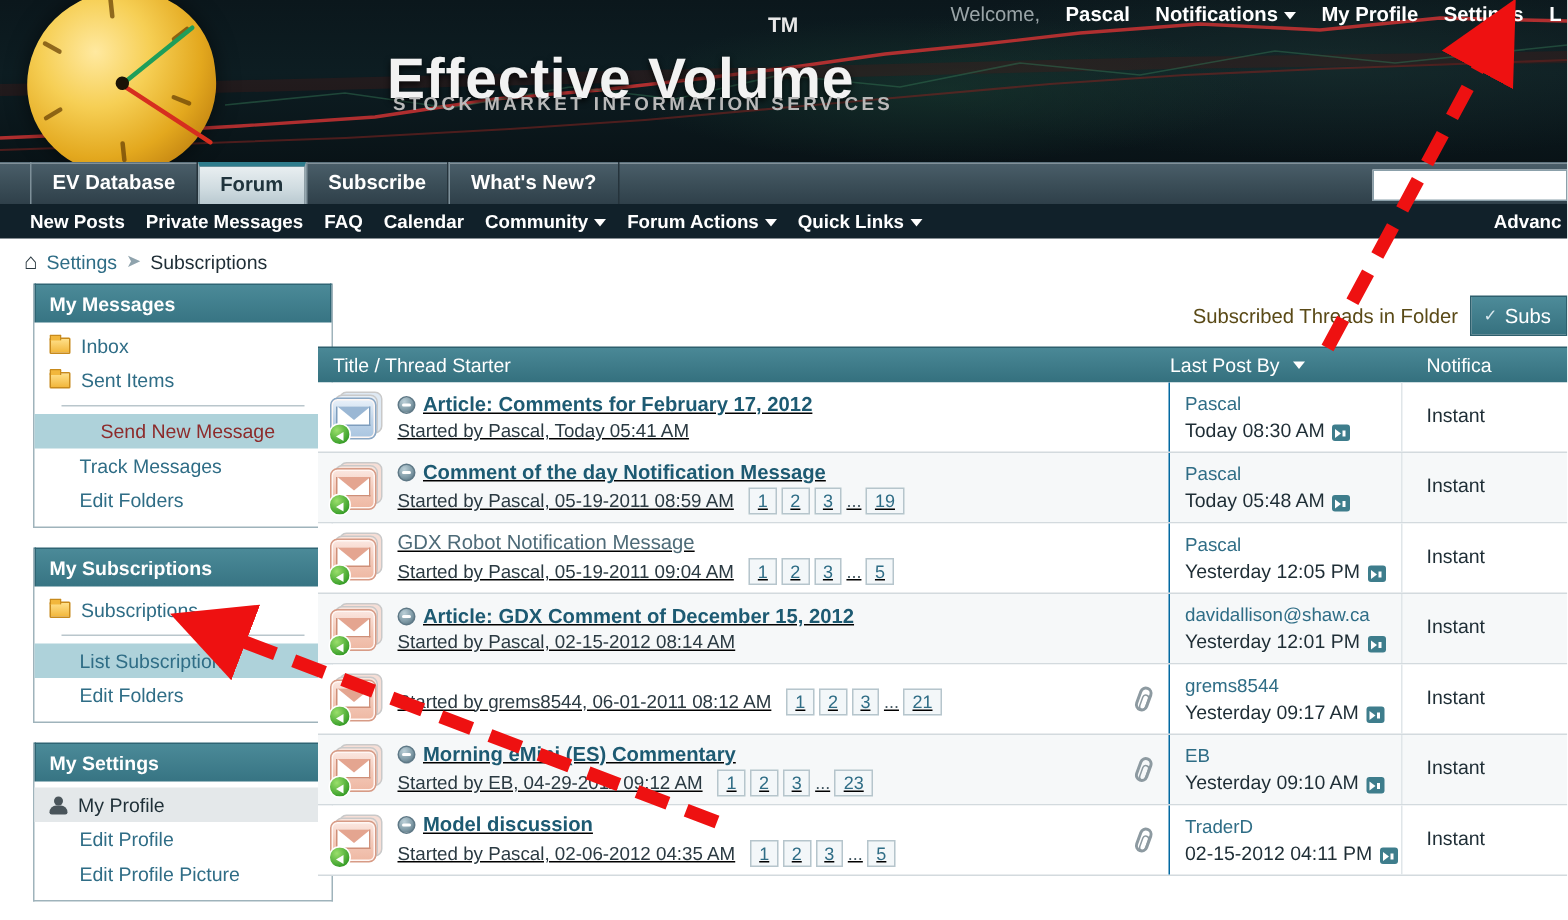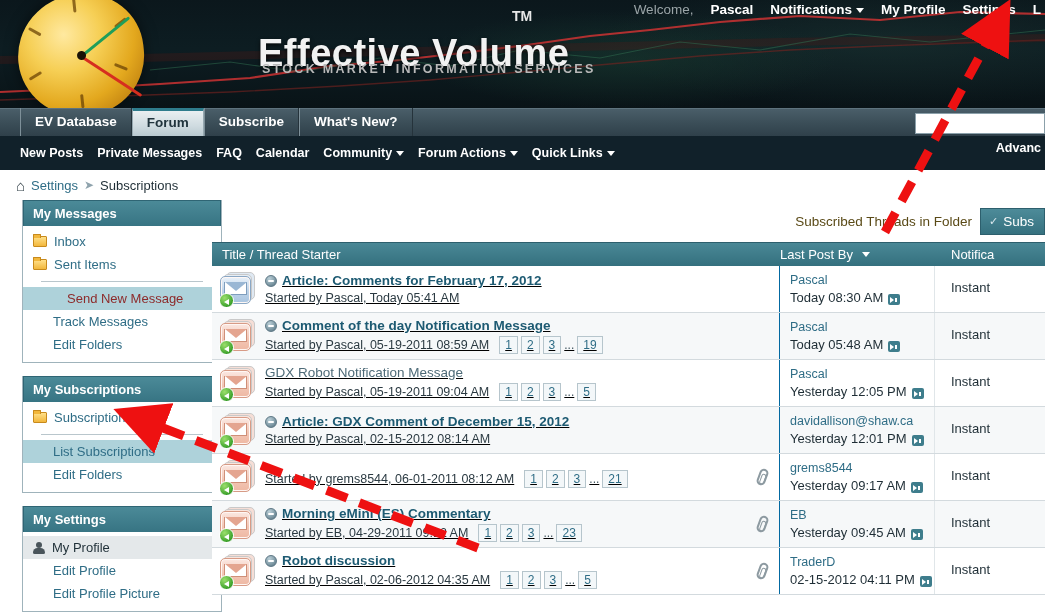--- a/index.html
+++ b/index.html
@@ -112,21 +112,21 @@
     border-left:1px solid #96a8b0; border-right:1px solid #96a8b0;
   }
   .search-box {
     position:absolute; right:0; top:4px;
     width:130px; height:21px; background:#ffffff;
     border:1px solid #8ba0aa;
   }
 
   
   .subnav {
-    height:34px; background:#11212a;
+    height:23px; background:#11212a;
     display:flex; align-items:center; gap:14px;
     padding-left:20px; position:relative;
   }
   .subnav a { color:#ffffff; font-size:12.5px; font-weight:bold; text-decoration:none; white-space:nowrap;}
   .subnav .caret-down { border-top-color:#ffffff; }
   .adv-search {
     position:absolute; right:4px; top:5px;
     color:#8fc4dd; font-size:12.5px; font-weight:bold; text-decoration:none;
   }
 
@@ -637,39 +637,39 @@
                     <span class="pg-ell">...</span>
                     <a href="#" class="pg">23</a>
                   </span>
                 </div>
               </div>
               <span class="clip"></span>
             </div>
             <div class="cell-lastpost">
               <a href="#" class="lp-user">EB</a>
               <div class="lp-time">
-                <span>Yesterday 09:45 AM</span>
+                <span>Yesterday 09:10 AM</span>
                 <span class="goto"></span>
               </div>
             </div>
             <div class="cell-notif">Instant</div>
           </div>
           <div class="row">
             <div class="cell-title">
               <div class="env">
                 <div class="sheet s1"></div>
                 <div class="sheet s2"></div>
                 <div class="sheet s3"></div>
                 <div class="flap"></div>
                 <div class="badge"></div>
               </div>
               <div class="title-block">
                 <div class="title-line">
                   <span class="dot-icon"></span>
-                  <a href="#" class="t-link">Robot discussion</a>
+                  <a href="#" class="t-link">Model discussion</a>
                 </div>
                 <div class="starter">
                   <span>Started by Pascal, 02-06-2012 04:35 AM</span>
                   <span class="pages">
                     <a href="#" class="pg">1</a>
                     <a href="#" class="pg">2</a>
                     <a href="#" class="pg">3</a>
                     <span class="pg-ell">...</span>
                     <a href="#" class="pg">5</a>
                   </span>

